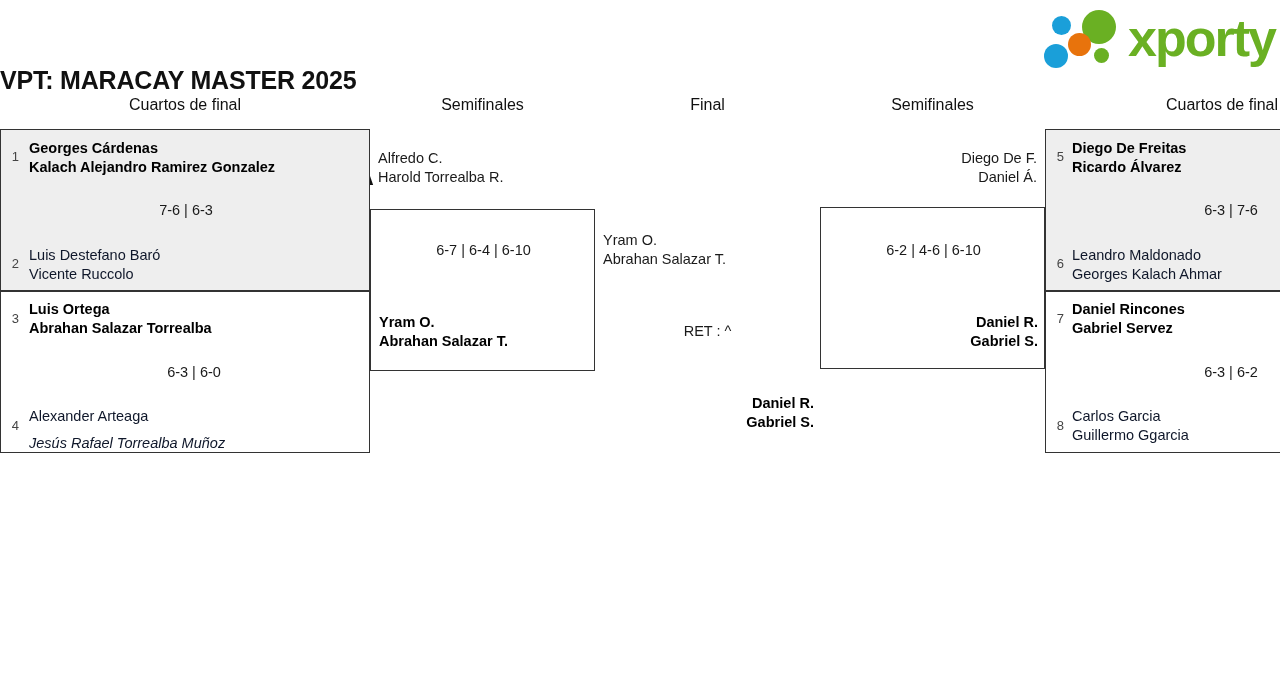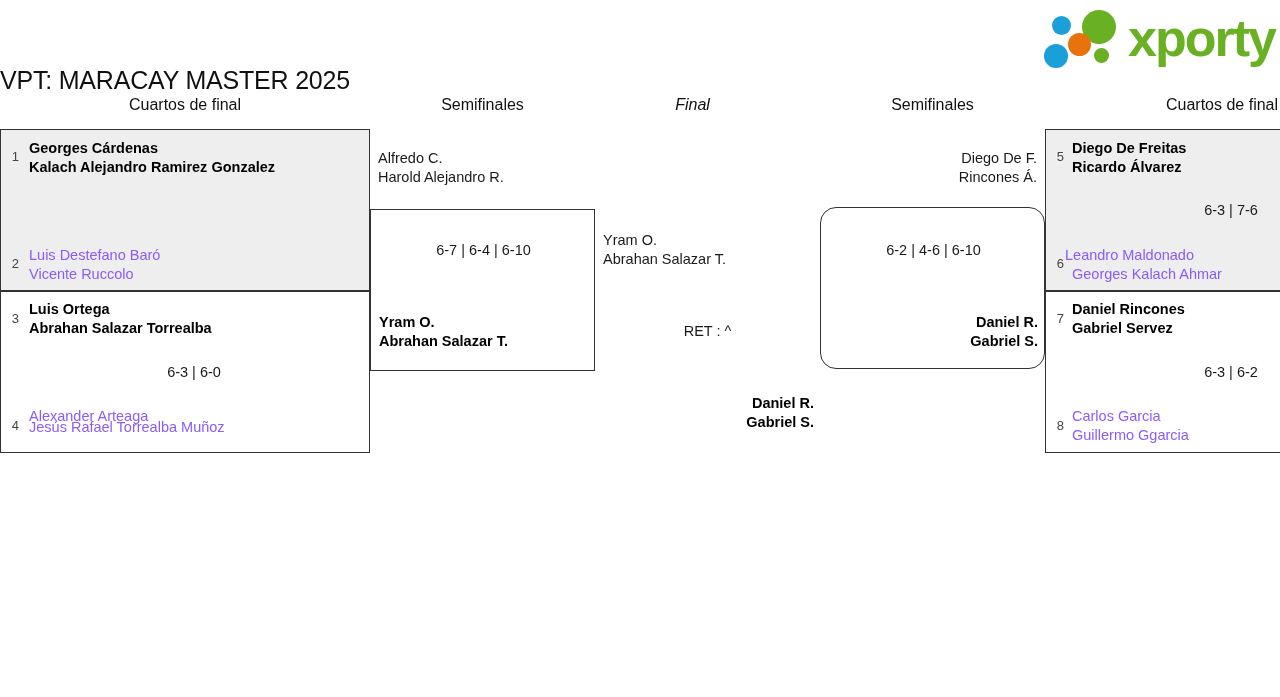--- a/index.html
+++ b/index.html
@@ -10,21 +10,21 @@
     font-family: "Liberation Sans", sans-serif;
     color: #1a1a1a;
     overflow: hidden;
   }
 
   #root { position: relative; width: 1280px; height: 697px; }
 
   
   .title-block {
     position: absolute; left: 0; top: 0;
-    font-size: 25px; font-weight: 400;
+    font-size: 25px; font-weight: 700;
     line-height: 32px; letter-spacing: -0.2px;
     color: #111111;
     white-space: pre;
   }
   .title-line { display: block; }
 
   .logo {
     position: absolute; right: 6px; top: 8px;
     width: 232px; height: 60px;
   }
@@ -54,21 +54,21 @@
 
   .seed {
     position: absolute;
     font-size: 13px; color: #444444;
     text-align: right; width: 18px;
   }
 
   .team {
     position: absolute;
     font-size: 14.5px; line-height: 19px;
-    color: #8b5cf6; white-space: nowrap;
+    color: #0f172a; white-space: nowrap;
   }
   .team.win { font-weight: 700; color: #000000; }
   .team.r { text-align: right; }
 
   .score {
     position: absolute;
     font-size: 14.5px; color: #1a1a1a;
     white-space: nowrap;
   }
 
@@ -95,50 +95,51 @@
     <span class="dot" style="left:10px;  top:8px;  width:19px; height:19px; background:#1a9fd9;"></span>
     <span class="dot" style="left:40px;  top:2px;  width:34px; height:34px; background:#6ab023;"></span>
     <span class="dot" style="left:26px;  top:25px; width:23px; height:23px; background:#e8730c;"></span>
     <span class="dot" style="left:2px;  top:36px; width:24px; height:24px; background:#1a9fd9;"></span>
     <span class="dot" style="left:52px; top:40px; width:15px; height:15px; background:#6ab023;"></span>
     <span class="logo-word">xporty</span>
   </div>
 
   <div class="round-head" style="left:0px;   width:370px;">Cuartos de final</div>
   <div class="round-head" style="left:370px; width:225px;">Semifinales</div>
-  <div class="round-head" style="left:580px; width:225px;font-style:italic;">Final</div>
+  <div class="round-head" style="left:595px; width:225px;">Final</div>
   <div class="round-head" style="left:820px; width:225px;">Semifinales</div>
   <div class="round-head" style="left:1045px; width:354px;">Cuartos de final</div>
 
   <div class="match-box shaded" style="left:0px; top:129px; width:370px; height:162px;">
     <span class="seed" style="left: 0px; top: 19px;">1</span>
     <span class="team win" style="left: 28px; top: 9px;">Georges Cárdenas</span>
     <span class="team win" style="left: 28px; top: 28px;">Kalach Alejandro Ramirez Gonzalez</span>
 
+    <span class="score" style="left: 0px; top: 72px; width: 370px; text-align: center;">7-6 | 6-3</span>
 
     <span class="seed" style="left: 0px; top: 126px;">2</span>
     <span class="team" style="left: 28px; top: 116px;">Luis Destefano Baró</span>
     <span class="team" style="left: 28px; top: 135px;">Vicente Ruccolo</span>
   </div>
 
   <div class="match-box" style="left:0px; top:291px; width:370px; height:162px;">
     <span class="seed" style="left: 0px; top: 19px;">3</span>
     <span class="team win" style="left: 28px; top: 8px;">Luis Ortega</span>
     <span class="team win" style="left: 28px; top: 27px;">Abrahan Salazar Torrealba</span>
 
     <span class="score" style="left: 0px; top: 72px; width: 370px; text-align: center; padding-left: 16px;">6-3 | 6-0</span>
 
     <span class="seed" style="left: 0px; top: 126px;">4</span>
     <span class="team" style="left: 28px; top: 115px;">Alexander Arteaga</span>
-    <span class="team" style="left: 28px; top: 126px;">Jesús Rafael Torrealba Muñoz</span>
+    <span class="team" style="left: 28px; top: 142px; font-style: italic;">Jesús Rafael Torrealba Muñoz</span>
   </div>
 
   <div class="float-team" style="left:378px; top:149px;">
     <span>Alfredo C.</span><br>
-    <span>Harold Alejandro R.</span>
+    <span>Harold Torrealba R.</span>
   </div>
 
   <div class="match-box" style="left:370px; top:209px; width:225px; height:162px;">
     <span class="score" style="left: 0px; top: 32px; width: 225px; text-align: center;">6-7 | 6-4 | 6-10</span>
     <span class="team win" style="left: 8px; top: 103px;">Yram O.</span>
     <span class="team win" style="left: 8px; top: 122px;">Abrahan Salazar T.</span>
   </div>
 
   <div class="float-team" style="left:603px; top:231px;">
     <span>Yram O.</span><br>
@@ -147,38 +148,38 @@
 
   <span class="score" style="left:595px; top:323px; width:225px; text-align:center;">RET : ^</span>
 
   <div class="float-team win r" style="left:595px; top:394px; width:219px;">
     <span>Daniel R.</span><br>
     <span>Gabriel S.</span>
   </div>
 
   <div class="float-team r" style="left:820px; top:149px; width:217px;">
     <span>Diego De F.</span><br>
-    <span>Rincones Á.</span>
+    <span>Daniel Á.</span>
   </div>
 
-  <div class="match-box" style="left:820px; top:207px; width:225px; height:162px;border-radius:16px;">
+  <div class="match-box" style="left:820px; top:207px; width:225px; height:162px;">
     <span class="score" style="left: 0px; top: 34px; width: 225px; text-align: center;">6-2 | 4-6 | 6-10</span>
     <span class="team win r" style="left: 0px; top: 105px; width: 217px;">Daniel R.</span>
     <span class="team win r" style="left: 0px; top: 124px; width: 217px;">Gabriel S.</span>
   </div>
 
   <div class="match-box shaded" style="left:1045px; top:129px; width:370px; height:162px;">
     <span class="seed" style="left: 0px; top: 19px;">5</span>
     <span class="team win" style="left: 26px; top: 9px;">Diego De Freitas</span>
     <span class="team win" style="left: 26px; top: 28px;">Ricardo Álvarez</span>
 
     <span class="score" style="left: 0px; top: 72px; width: 370px; text-align: center;">6-3 | 7-6</span>
 
     <span class="seed" style="left: 0px; top: 126px;">6</span>
-    <span class="team" style="left: 19px; top: 116px;">Leandro Maldonado</span>
+    <span class="team" style="left: 26px; top: 116px;">Leandro Maldonado</span>
     <span class="team" style="left: 26px; top: 135px;">Georges Kalach Ahmar</span>
   </div>
 
   <div class="match-box" style="left:1045px; top:291px; width:370px; height:162px;">
     <span class="seed" style="left: 0px; top: 19px;">7</span>
     <span class="team win" style="left: 26px; top: 8px;">Daniel Rincones</span>
     <span class="team win" style="left: 26px; top: 27px;">Gabriel Servez</span>
 
     <span class="score" style="left: 0px; top: 72px; width: 370px; text-align: center;">6-3 | 6-2</span>
 

